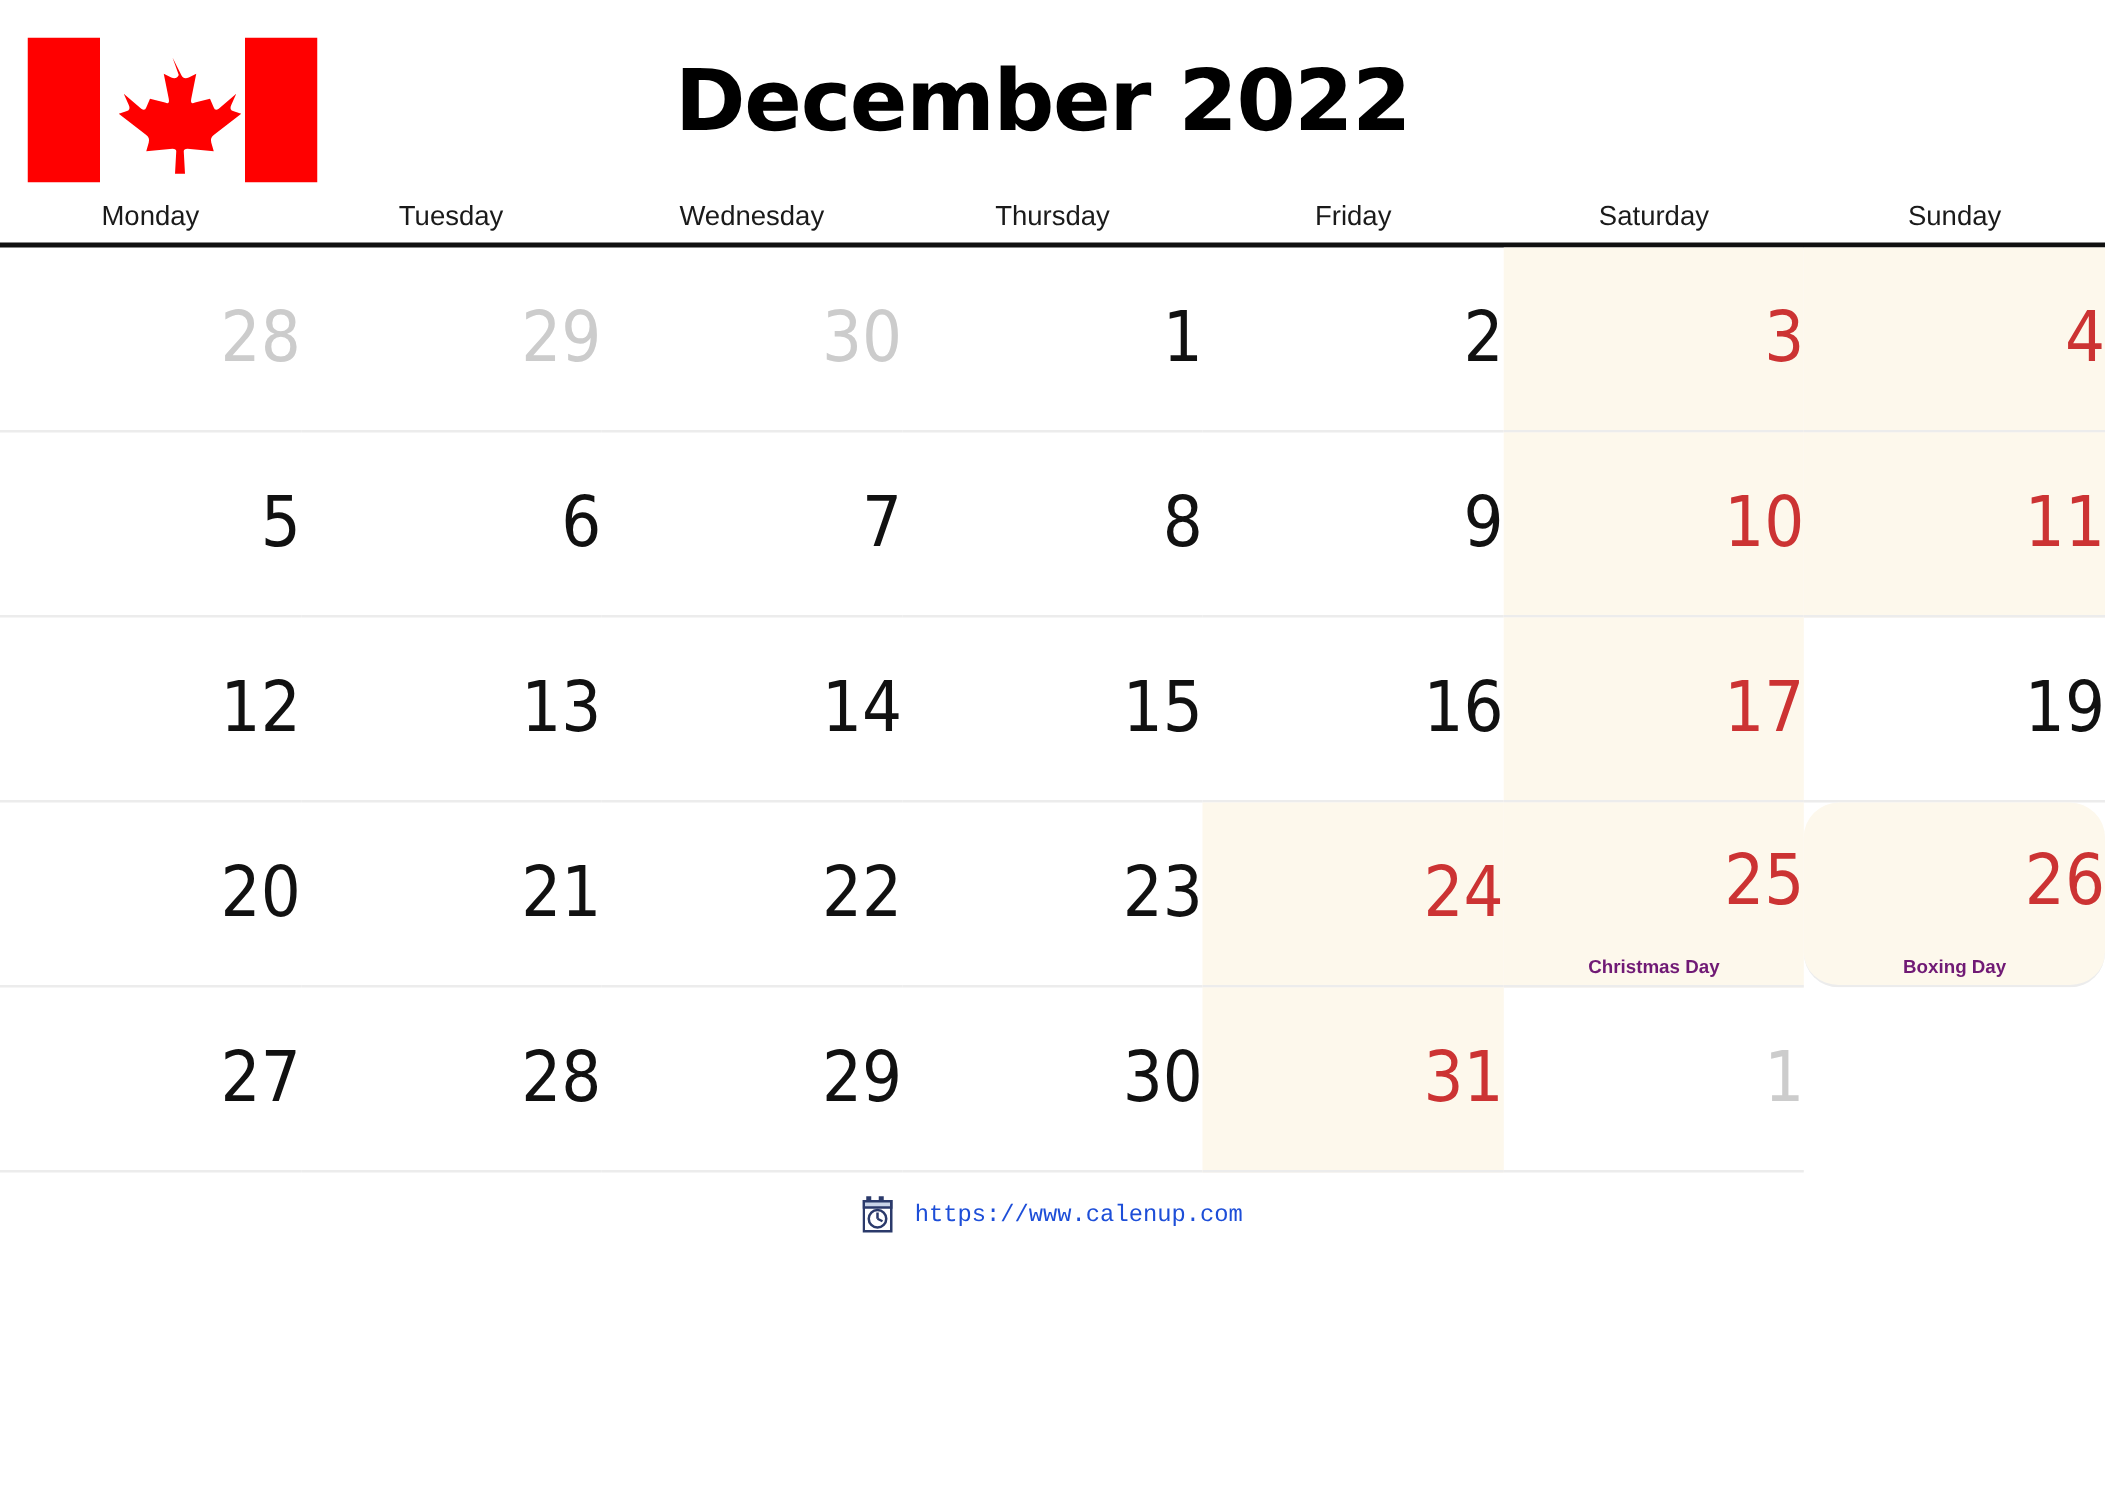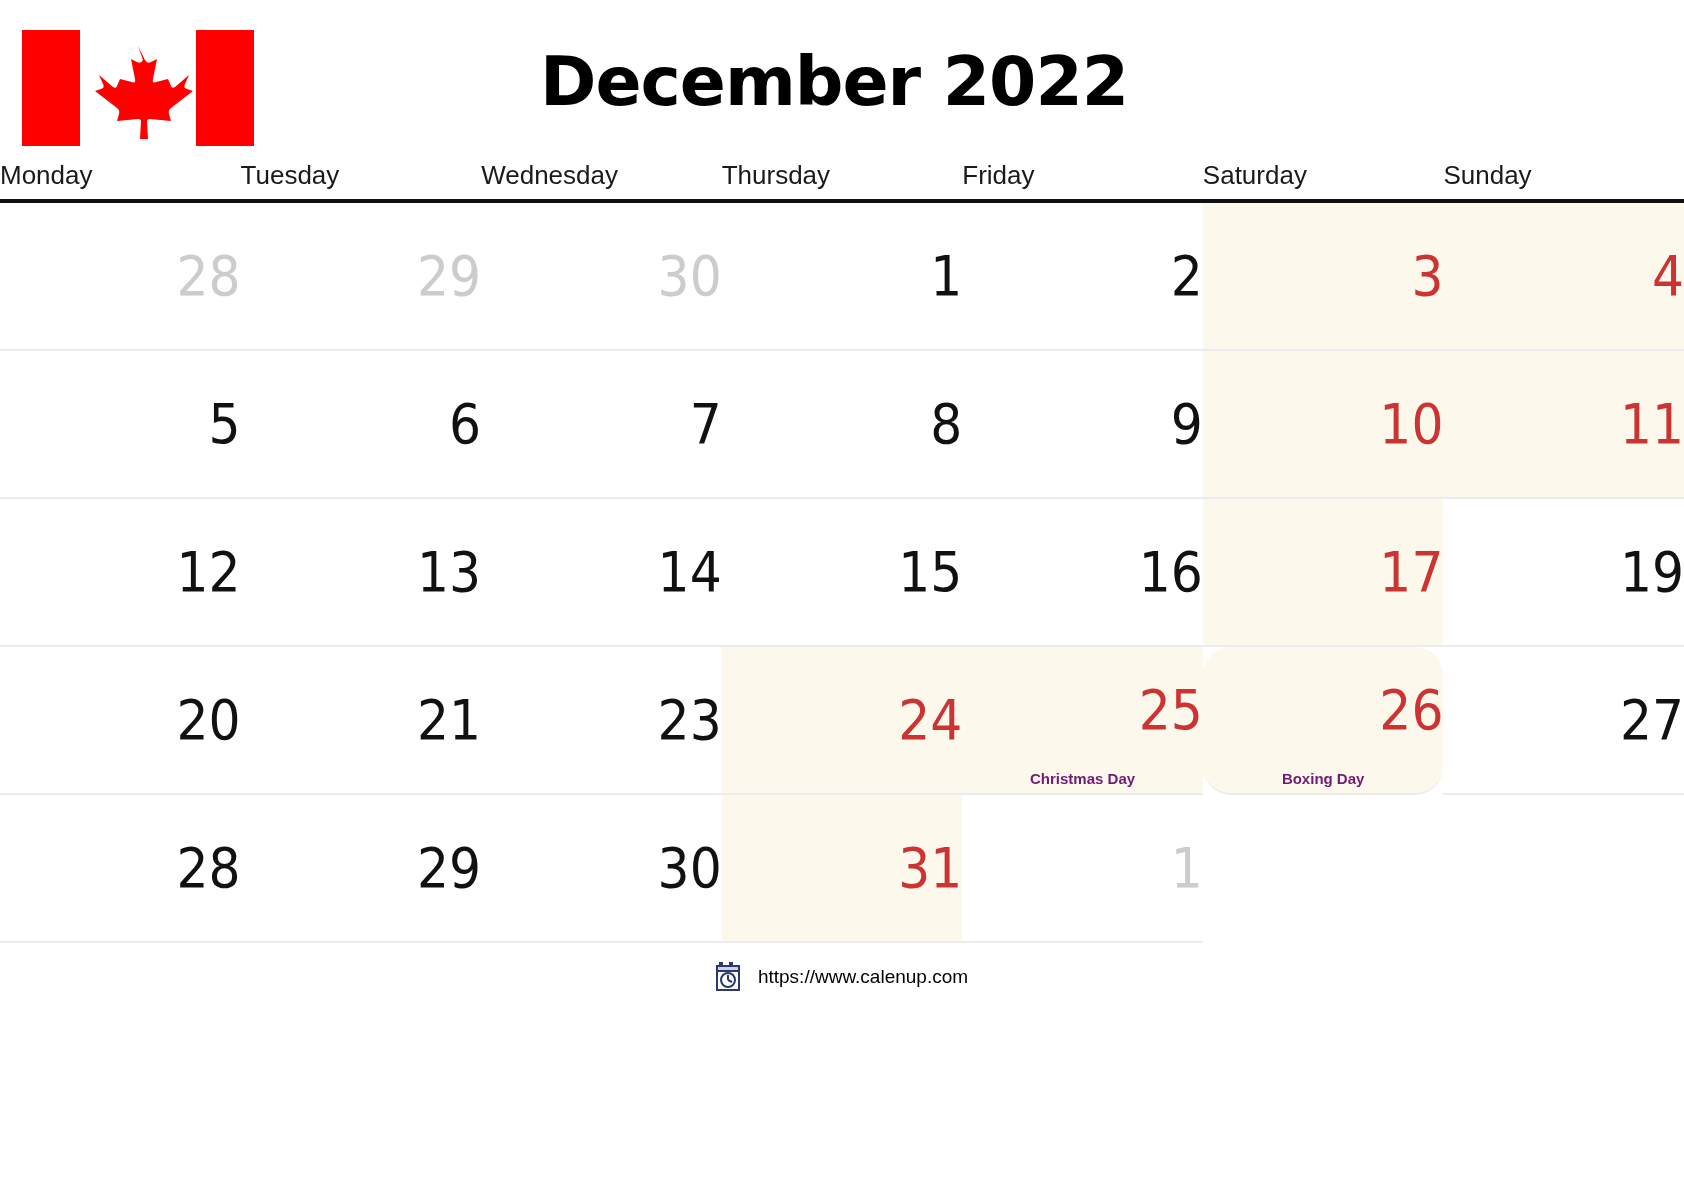--- a/index.html
+++ b/index.html
@@ -53,21 +53,22 @@
   }
 
   
   .weekdays {
     display: grid;
     grid-template-columns: repeat(7, 1fr);
     border-bottom: 4px solid #111111;
     padding-bottom: 2px;
   }
   .weekday {
-    font-size: 26px;
+    text-align: center;
+    font-size: 22px;
     color: #1a1a1a;
     padding-bottom: 6px;
     font-family: "Liberation Sans", sans-serif;
   }
 
   
   .grid {
     display: grid;
     grid-template-columns: repeat(7, 1fr);
     grid-auto-rows: 148px;
@@ -113,23 +114,23 @@
   
   .footer {
     display: flex;
     align-items: center;
     justify-content: center;
     gap: 12px;
     padding-top: 18px;
   }
   .footer-link {
     font-size: 19px;
-    color: #000000;
+    color: #1d4ed8;
     text-decoration: none;
-    font-family: Liberation Sans, sans-serif;
+    font-family: Liberation Mono, monospace;
   }
   .footer-icon { width: 30px; height: 32px; display: block; }
 </style>
 </head>
 <body>
 
 <div class="page">
 
   <div class="header">
     <span class="flag">
@@ -215,20 +216,23 @@
         <div class="daynum red">17</div>
       </div>
       <div class="cell">
         <div class="daynum">19</div>
       </div>
       <div class="cell">
         <div class="daynum">20</div>
       </div>
       <div class="cell">
         <div class="daynum">21</div>
+      </div>
+      <div class="cell">
+        <div class="daynum">22</div>
       </div>
       <div class="cell">
         <div class="daynum">23</div>
       </div>
       <div class="cell weekend-bg">
         <div class="daynum red">24</div>
       </div>
       <div class="cell weekend-bg has-label">
         <div class="daynum red">25</div>
         <div class="holiday-label">Christmas Day</div>

